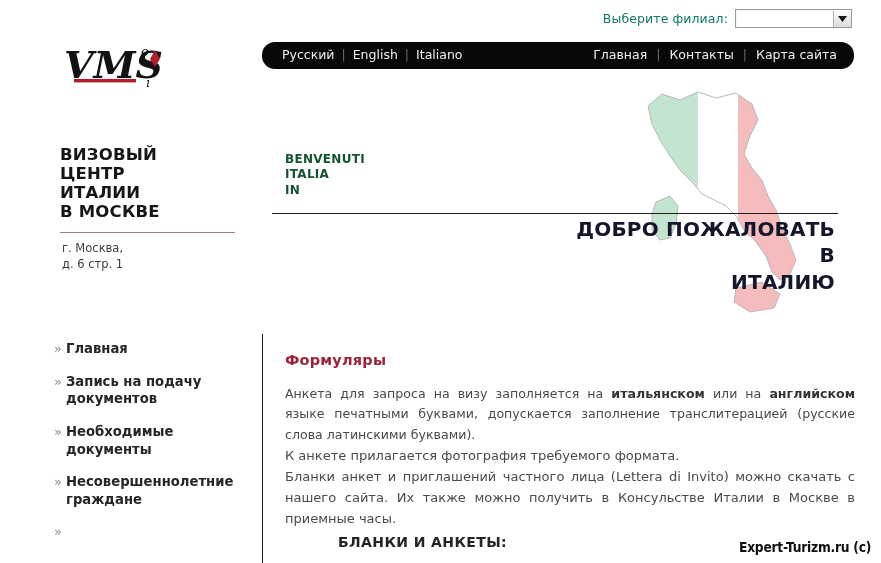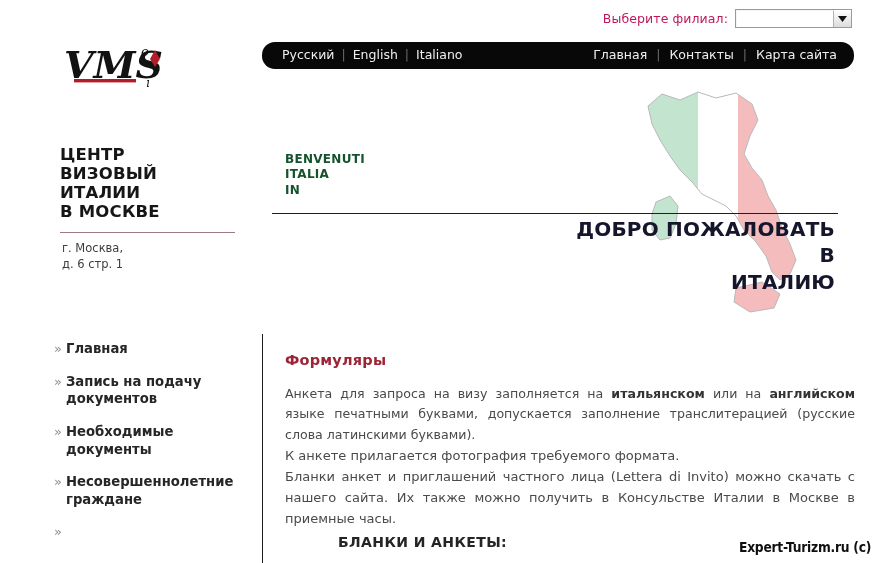--- a/index.html
+++ b/index.html
@@ -27,21 +27,21 @@
     left: 0; top: 0;
     width: 881px; height: 36px;
     display: flex;
     align-items: center;
     justify-content: flex-end;
     padding-right: 29px;
     box-sizing: border-box;
   }
   .branch-label {
     font-size: 12.5px;
-    color: #be185d;
+    color: #0f766e;
     margin-right: 7px;
     letter-spacing: 0.1px;
   }
   .branch-select {
     width: 117px;
     height: 19px;
     border: 1px solid #9a9a9a;
     background: #ffffff;
     box-sizing: border-box;
     display: flex;
@@ -298,22 +298,22 @@
     <div class="nav-group right">
       <a class="nav-link" href="#">Главная</a>
       <span class="nav-sep">|</span>
       <a class="nav-link" href="#">Контакты</a>
       <span class="nav-sep">|</span>
       <a class="nav-link" href="#">Карта сайта</a>
     </div>
   </div>
 
   <div class="side-title">
+    <div>ВИЗОВЫЙ</div>
     <div>ЦЕНТР</div>
-    <div>ВИЗОВЫЙ</div>
     <div>ИТАЛИИ</div>
     <div>В МОСКВЕ</div>
   </div>
   <div class="side-rule"></div>
   <div class="side-address">
     <div>г. Москва,</div>
     <div>д. 6 стр. 1</div>
   </div>
 
   <nav class="menu">

